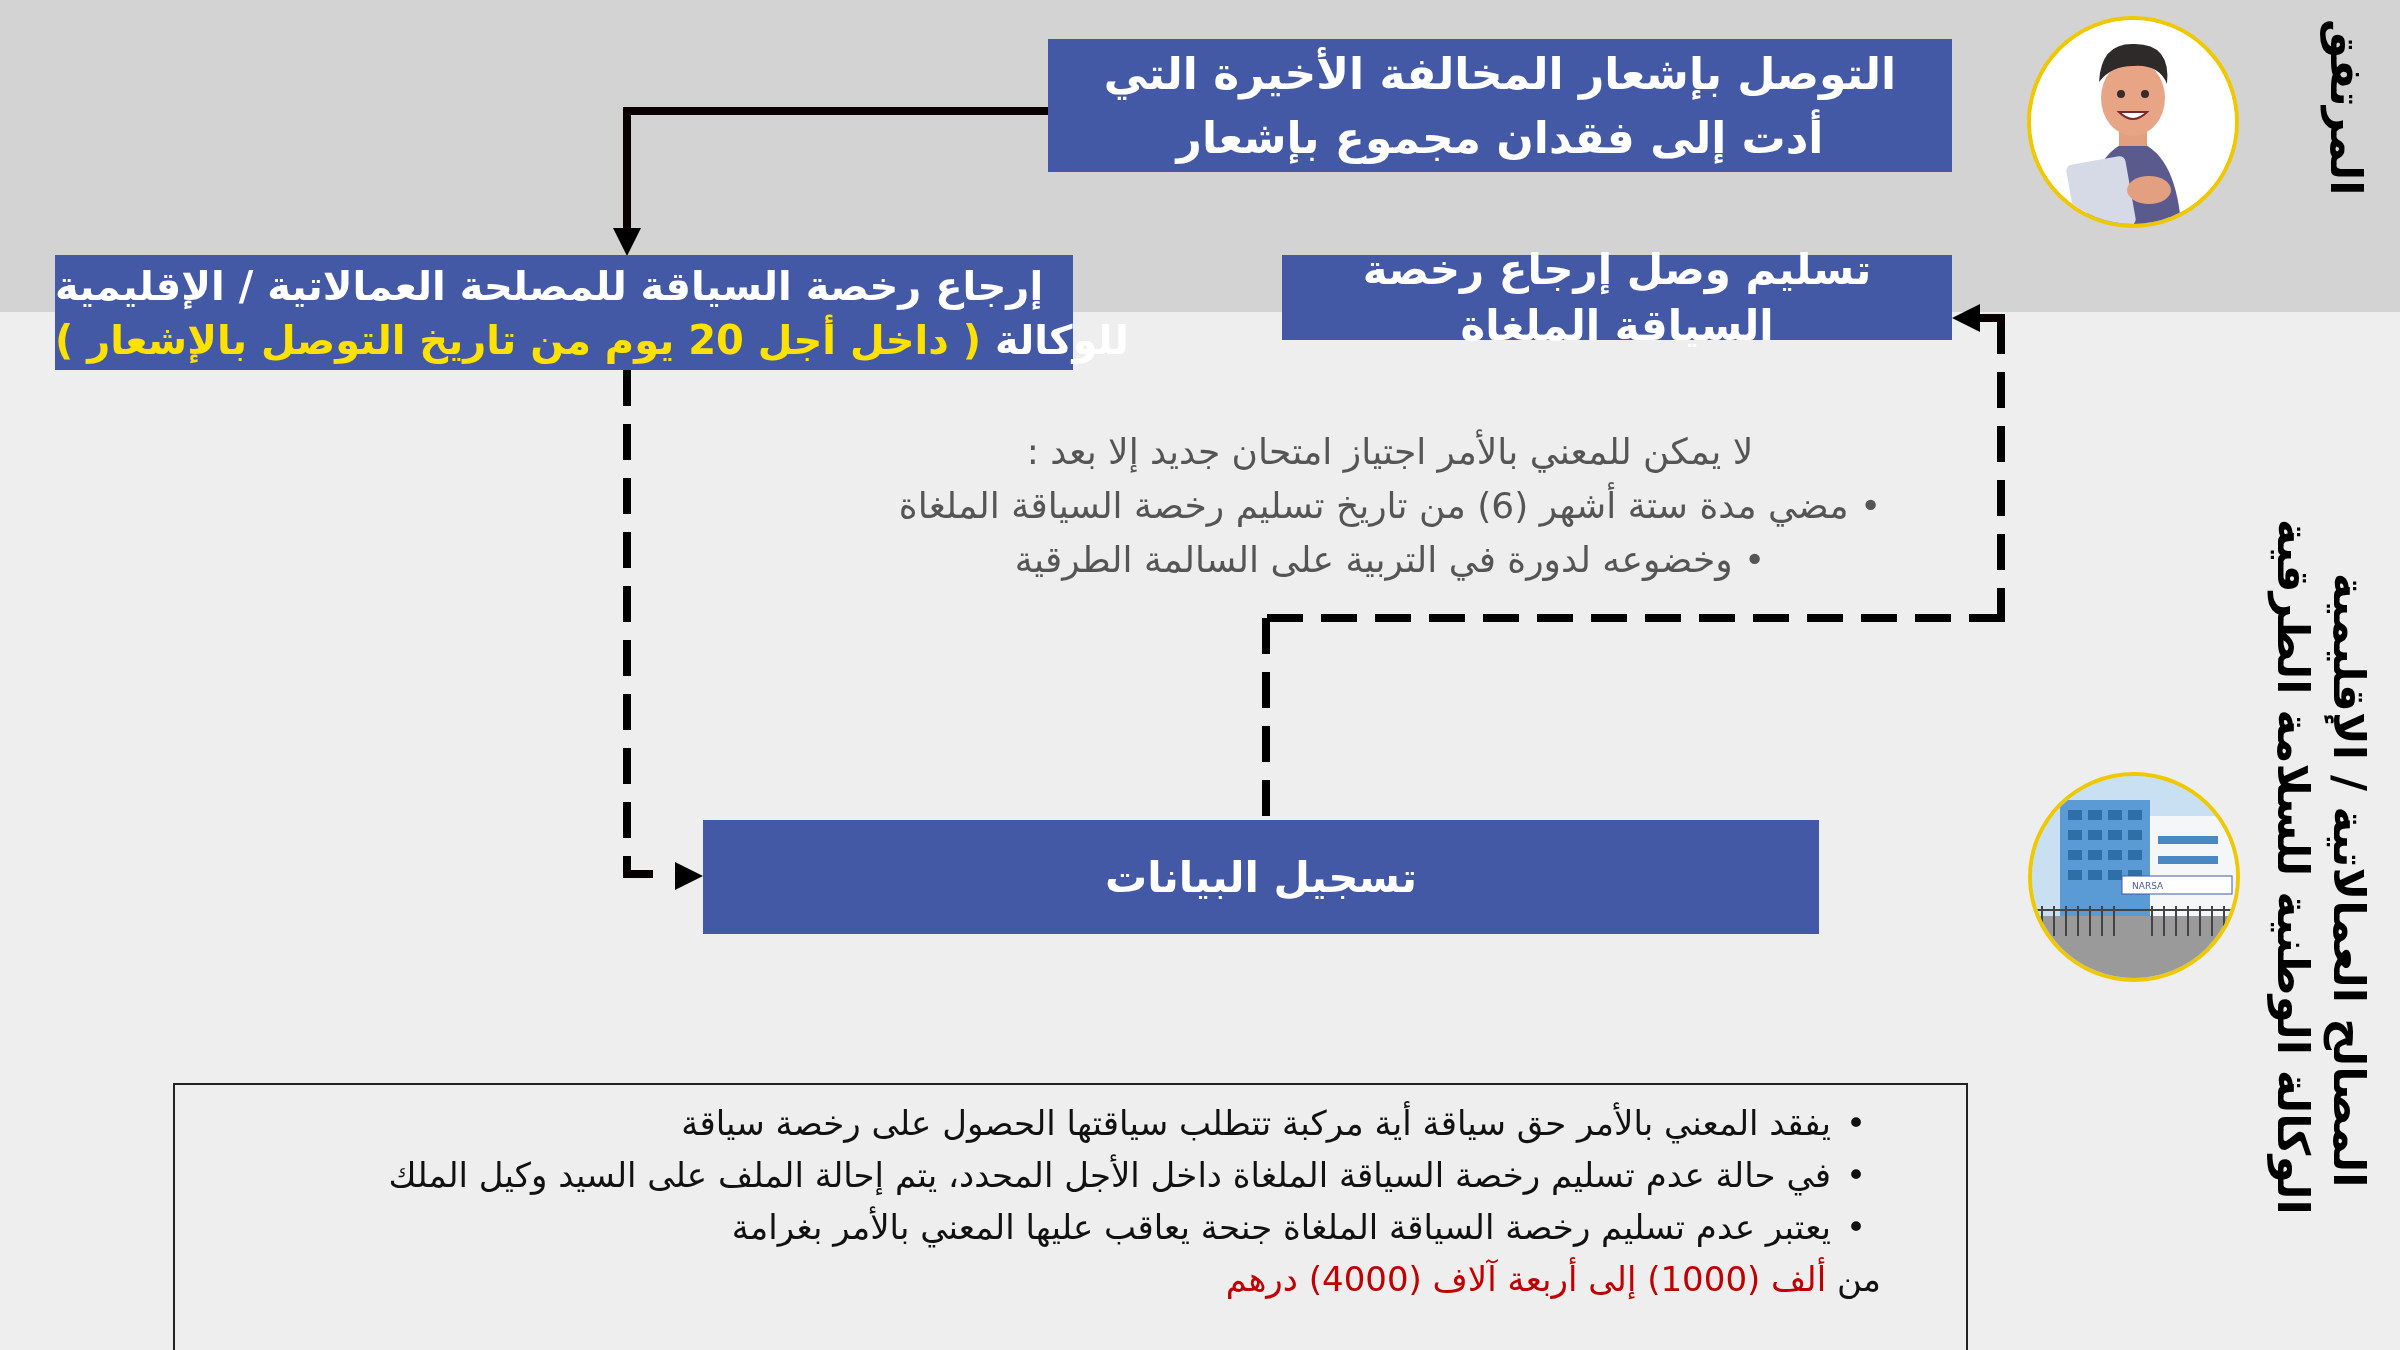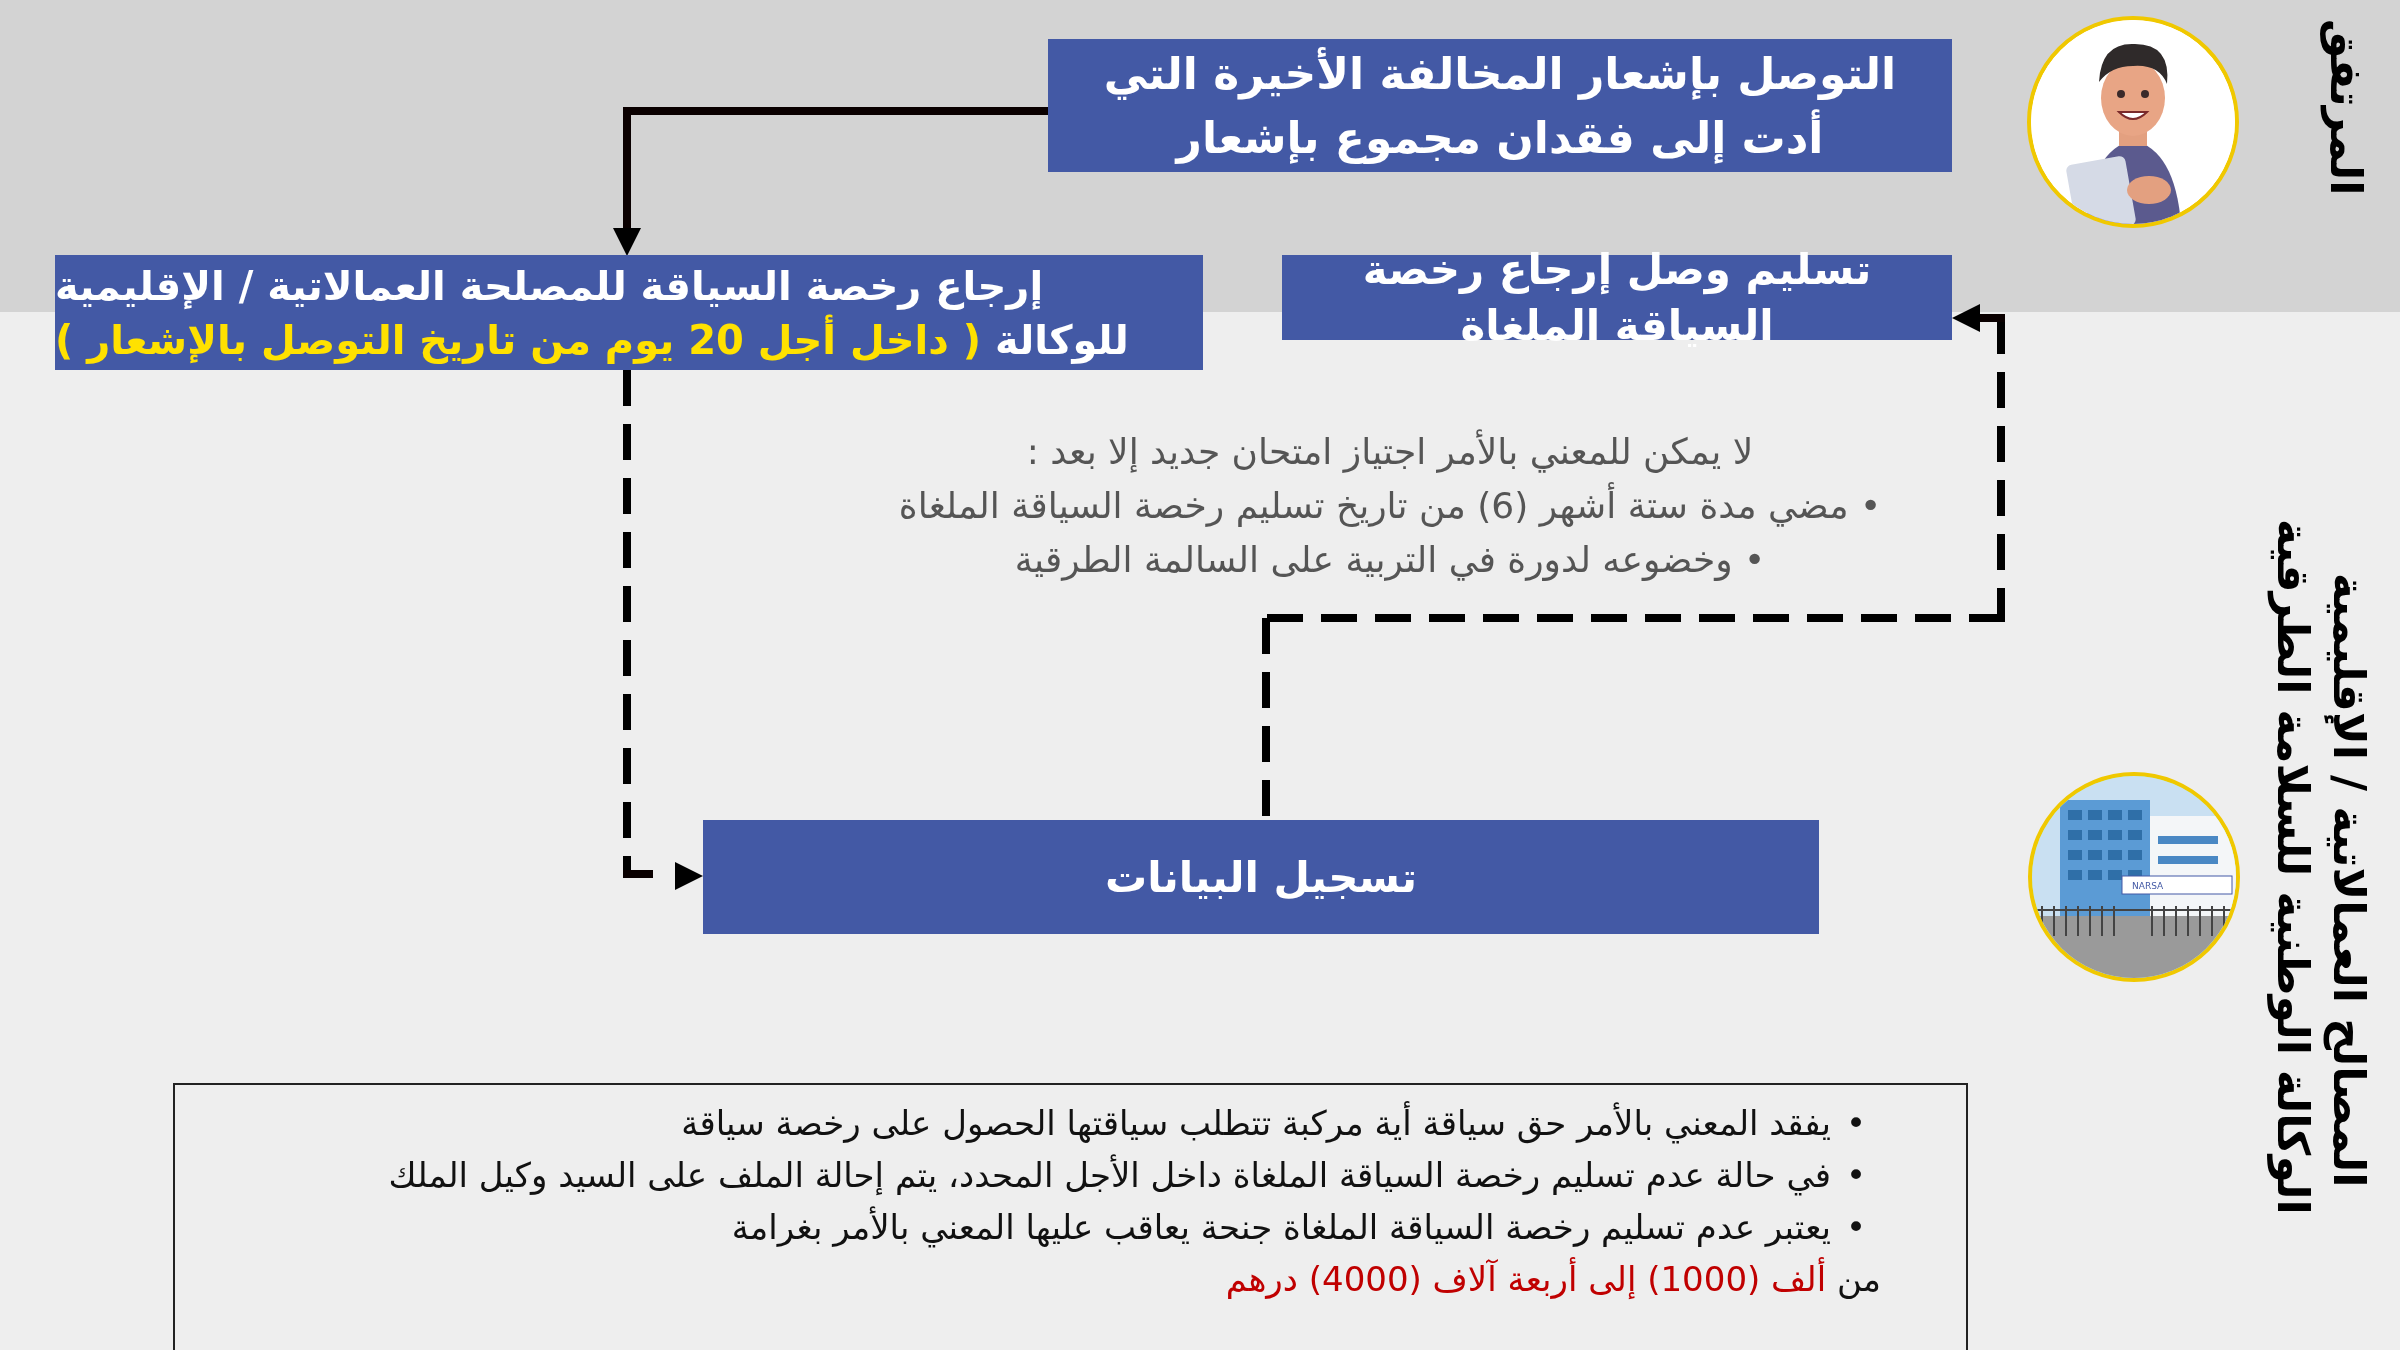--- a/index.html
+++ b/index.html
@@ -8,21 +8,21 @@
     background:#eeeeee;
     font-family:"DejaVu Sans", "Liberation Sans", sans-serif;
   }
   .band-top { position:absolute; left:0; top:0; width:2400px; height:312px; background:#d3d3d3; }
   .box {
     position:absolute; background:#4359a5; color:#ffffff;
     display:flex; flex-direction:column; align-items:center; justify-content:center;
     text-align:center; direction:rtl; font-weight:bold; box-sizing:border-box;
   }
   .box-top { left:1048px; top:39px; width:904px; height:133px; font-size:44px; line-height:64px; }
-  .box-left { left:55px; top:255px; width:1148px; height:115px; font-size:40px; line-height:54px; align-items:flex-end; padding-right:24px; }
+  .box-left { left:55px; top:255px; width:1018px; height:115px; font-size:40px; line-height:54px; align-items:flex-end; padding-right:24px; }
   .box-left .line { white-space:nowrap; }
   .box-right { left:1282px; top:255px; width:670px; height:85px; font-size:42px; line-height:56px; }
   .box-bottom { left:703px; top:820px; width:1116px; height:114px; font-size:42px; }
   .yellow { color:#ffe100; }
   .conn { position:absolute; }
   .solid-h { background:#0a0000; height:8px; }
   .solid-v { background:#0a0000; width:8px; }
   .dash-v { width:8px; background:repeating-linear-gradient(to bottom,#000 0 36px,transparent 36px 54px); }
   .dash-h { height:8px; background:repeating-linear-gradient(to left,#000 0 36px,transparent 36px 54px); }
   .arrow { position:absolute; width:0; height:0; }

